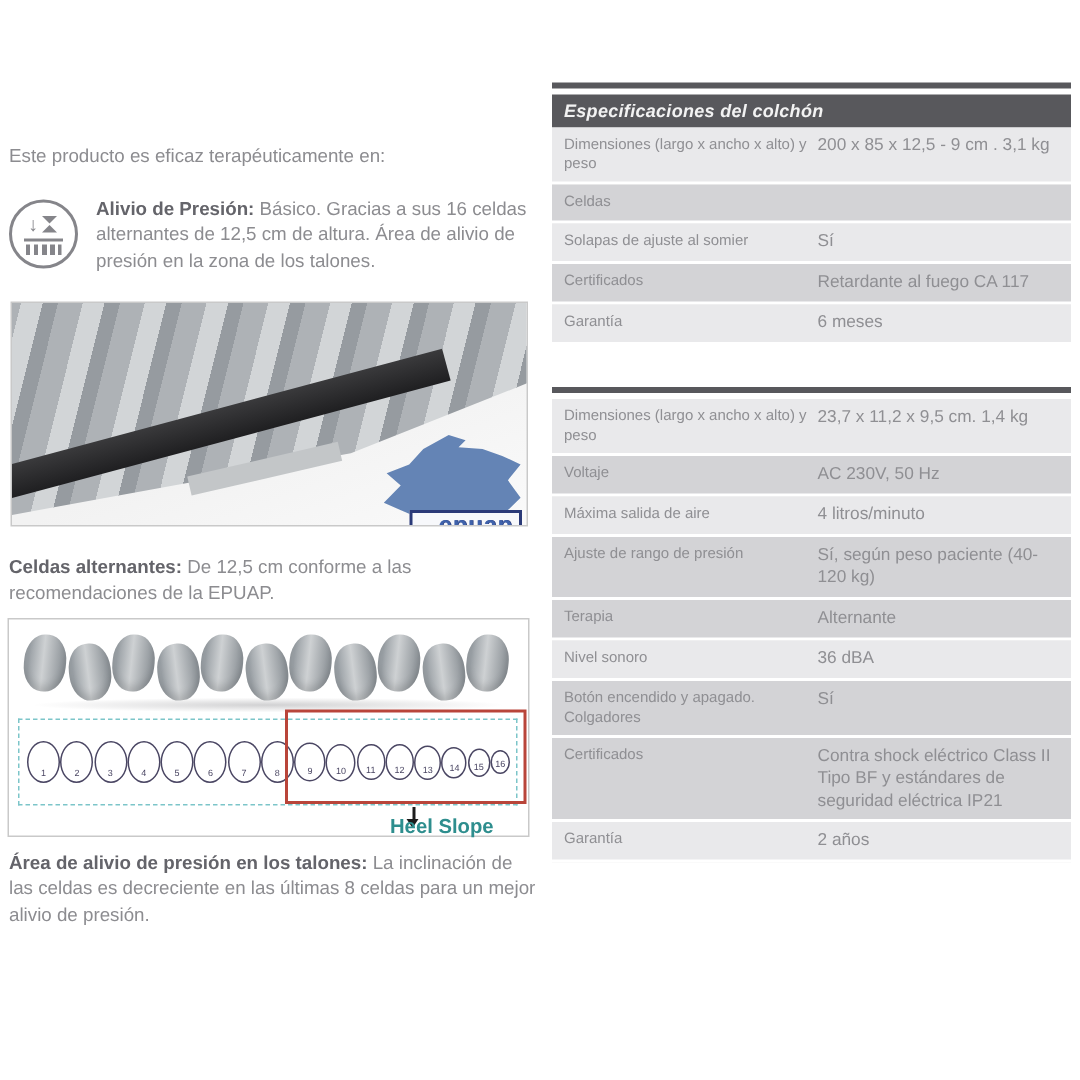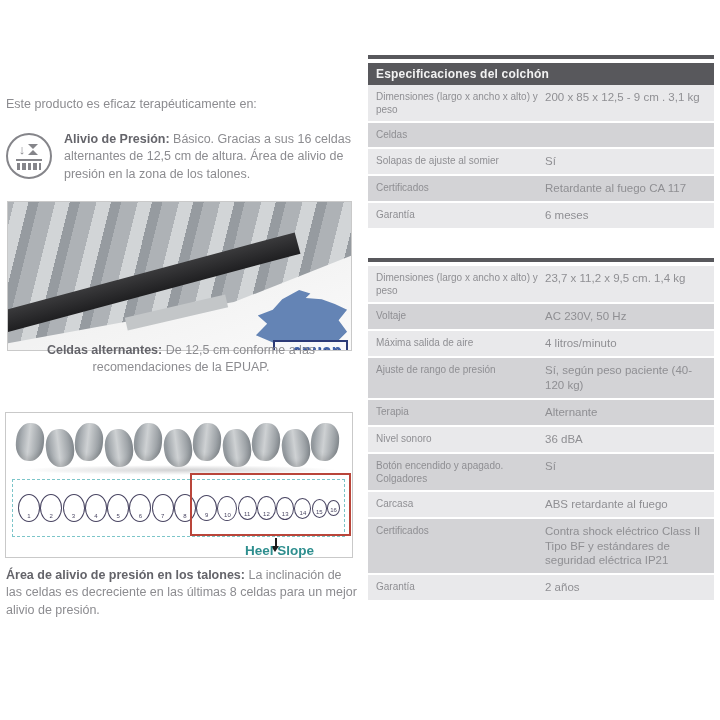--- a/index.html
+++ b/index.html
@@ -64,30 +64,30 @@
                display:flex; align-items:center; justify-content:space-between; }
   .cell-circle { border:1.6px solid #4a4663; border-radius:50%;
                  display:flex; align-items:flex-end; justify-content:center; background:transparent; }
   .cell-num { font-size:6px; color:#4a4663; padding-bottom:2px; line-height:1; }
   .red-rect { position:absolute; left:184px; top:60px; width:161px; height:63px;
               border:2.5px solid #b9453a; }
   .heel-arrow { position:absolute; left:269px; top:125px; width:2.4px; height:8px; background:#1c1c1c; }
   .heel-arrow:after { content:""; position:absolute; left:-3.6px; top:8px;
               border-left:4.8px solid transparent; border-right:4.8px solid transparent;
               border-top:6px solid #1c1c1c; }
-  .heel-label { position:absolute; left:239px; top:130px; color:#2e8e8e; font-weight:bold; font-size:13.5px; }
-
-  .cells-note { position:absolute; left:6px; top:342px; width:350px;text-align:center; }
+  .heel-label { position:absolute; left:254px; top:130px; color:#2e8e8e; font-weight:bold; font-size:13.5px; }
+
+  .cells-note { position:absolute; left:6px; top:370px; width:350px; }
   .heel-note  { position:absolute; left:6px; top:567px; width:352px; }
 
   
   .spec-table { position:absolute; left:368px; width:346px; }
   .spec-topbar { height:4px; background:#58585c; margin-bottom:4px; }
   .spec-title { background:#58585c; color:#f2f2f2; font-weight:bold; font-size:12px;
-                padding:4px 8px; height:22px; line-height:14px; letter-spacing:0.2px; }
+                padding:4px 8px; height:22px; line-height:14px; letter-spacing:0.2px;font-style:italic; }
   .spec-row { display:flex; min-height:26px; padding:5px 8px; border-bottom:2px solid #ffffff; }
   .spec-row.light { background:#e9e9eb; }
   .spec-row.dark  { background:#d3d3d6; }
   .spec-label { width:169px; color:#8f8f93; font-size:10px; line-height:1.3; padding-right:6px; }
   .spec-value { flex:1; color:#8f8f93; font-size:11.5px; line-height:1.3; }
 </style>
 </head>
 <body>
 
 <div id="canvas">
@@ -252,24 +252,20 @@
           <div class="spec-value">Alternante</div>
         </div>
         <div class="spec-row light">
           <div class="spec-label">Nivel sonoro</div>
           <div class="spec-value">36 dBA</div>
         </div>
         <div class="spec-row dark">
           <div class="spec-label">Botón encendido y apagado. Colgadores</div>
           <div class="spec-value">Sí</div>
         </div>
-        <div class="spec-row light">
-          <div class="spec-label">Carcasa</div>
-          <div class="spec-value">ABS retardante al fuego</div>
-        </div>
         <div class="spec-row dark">
           <div class="spec-label">Certificados</div>
           <div class="spec-value">Contra shock eléctrico Class II Tipo BF y estándares de seguridad eléctrica IP21</div>
         </div>
         <div class="spec-row light">
           <div class="spec-label">Garantía</div>
           <div class="spec-value">2 años</div>
         </div>
       </div>
   </div>

